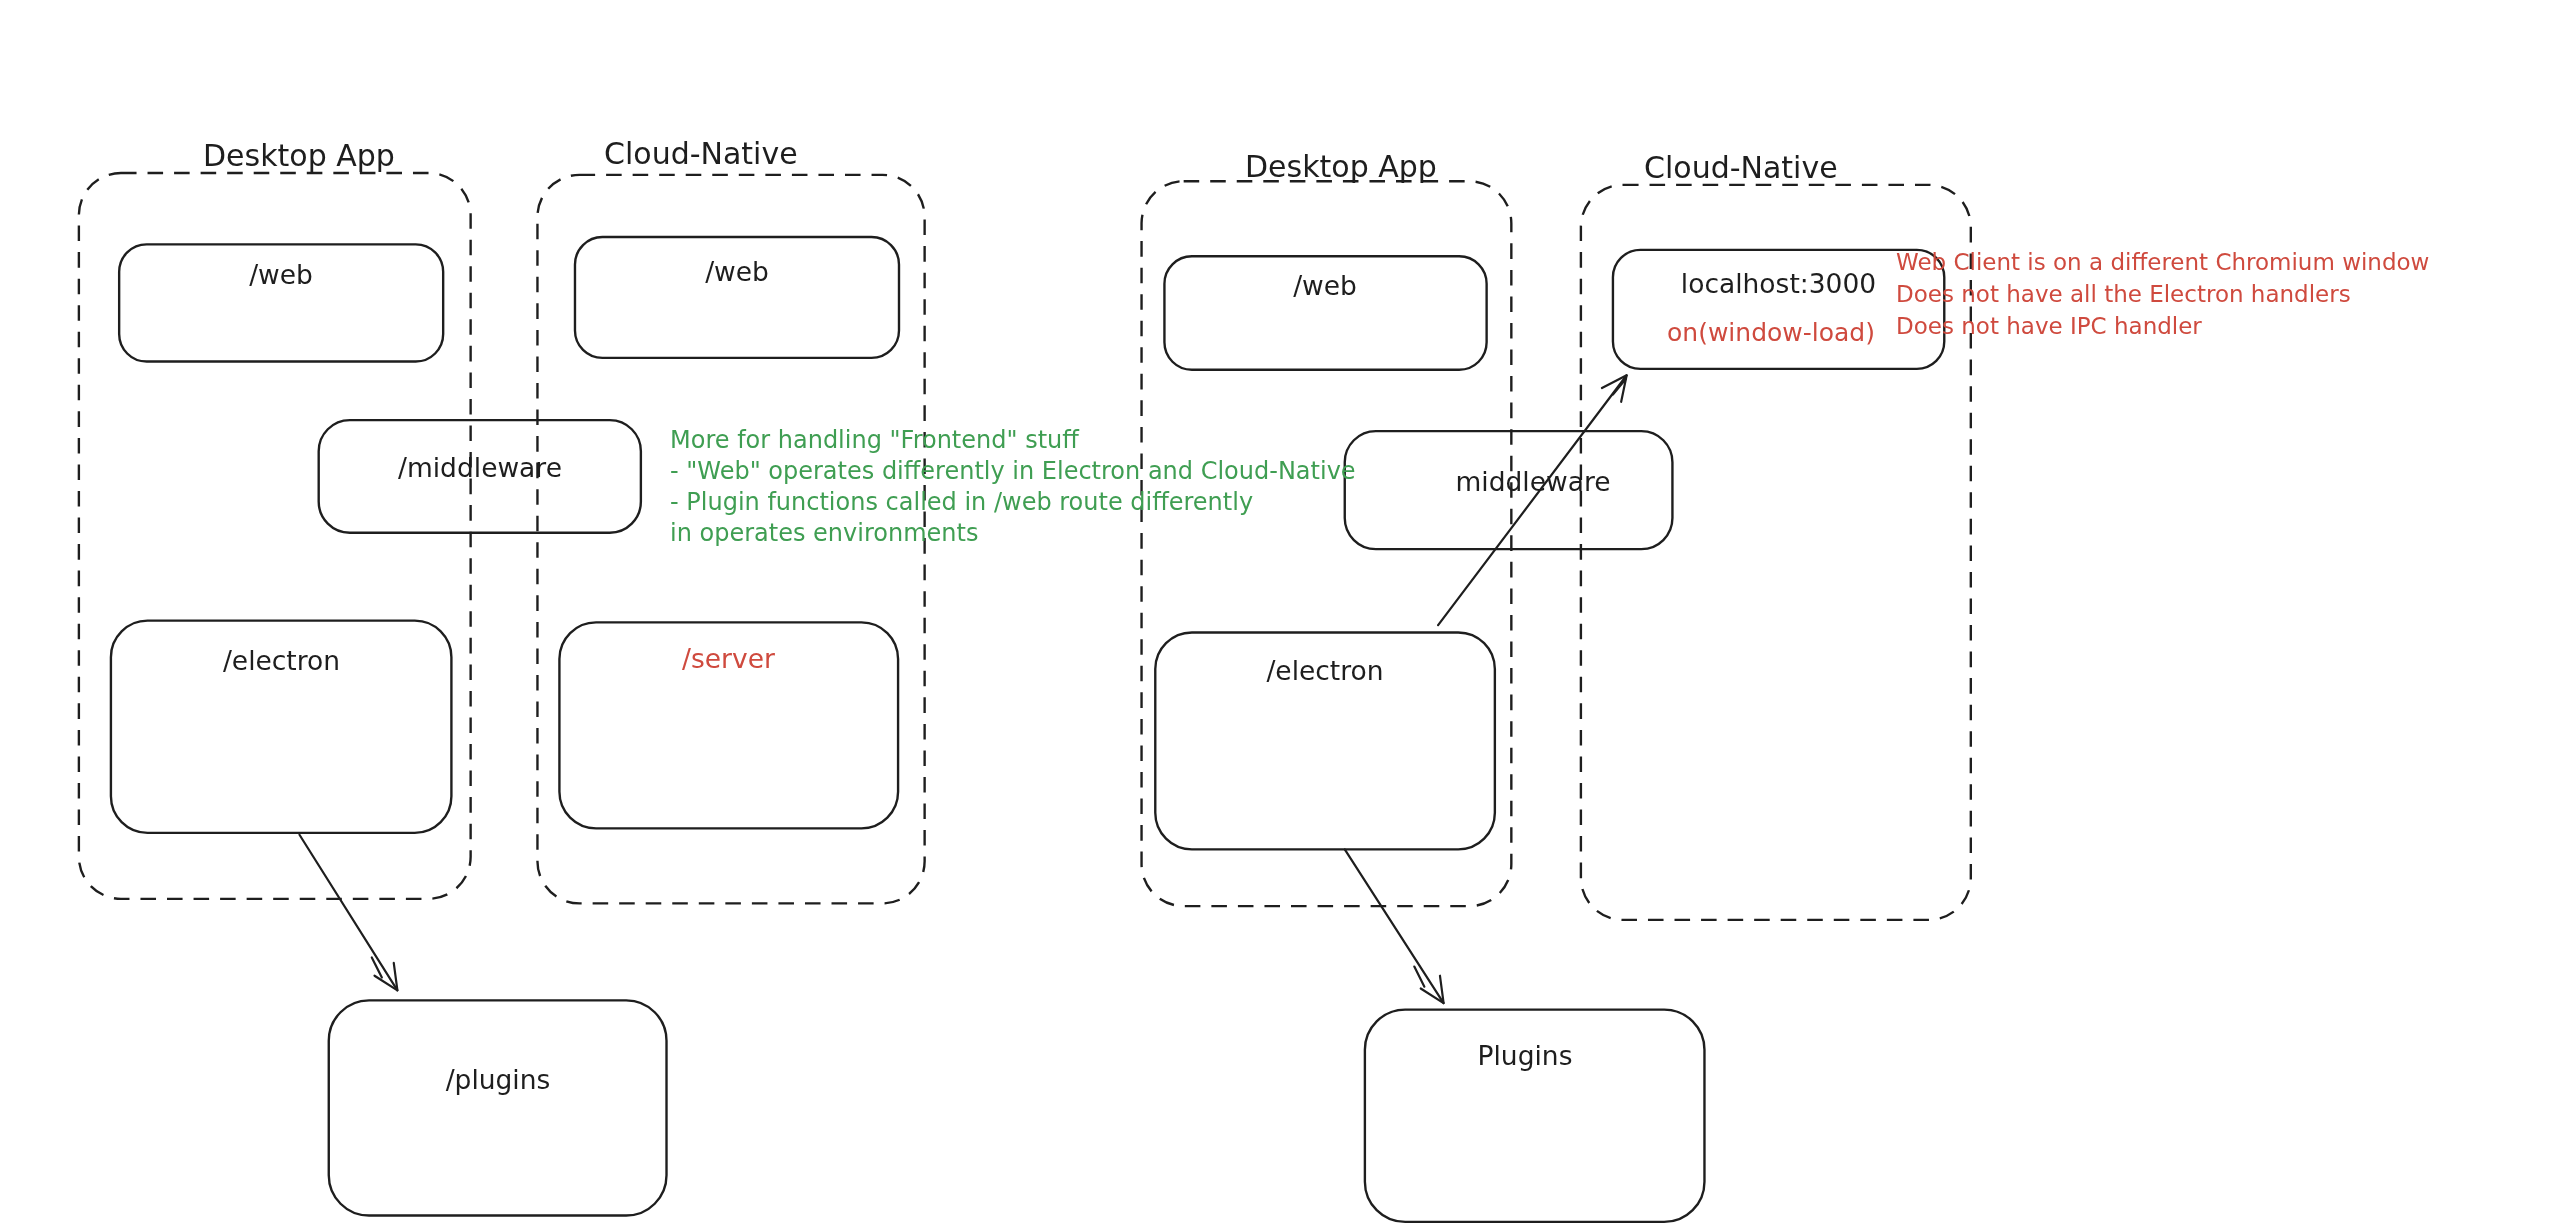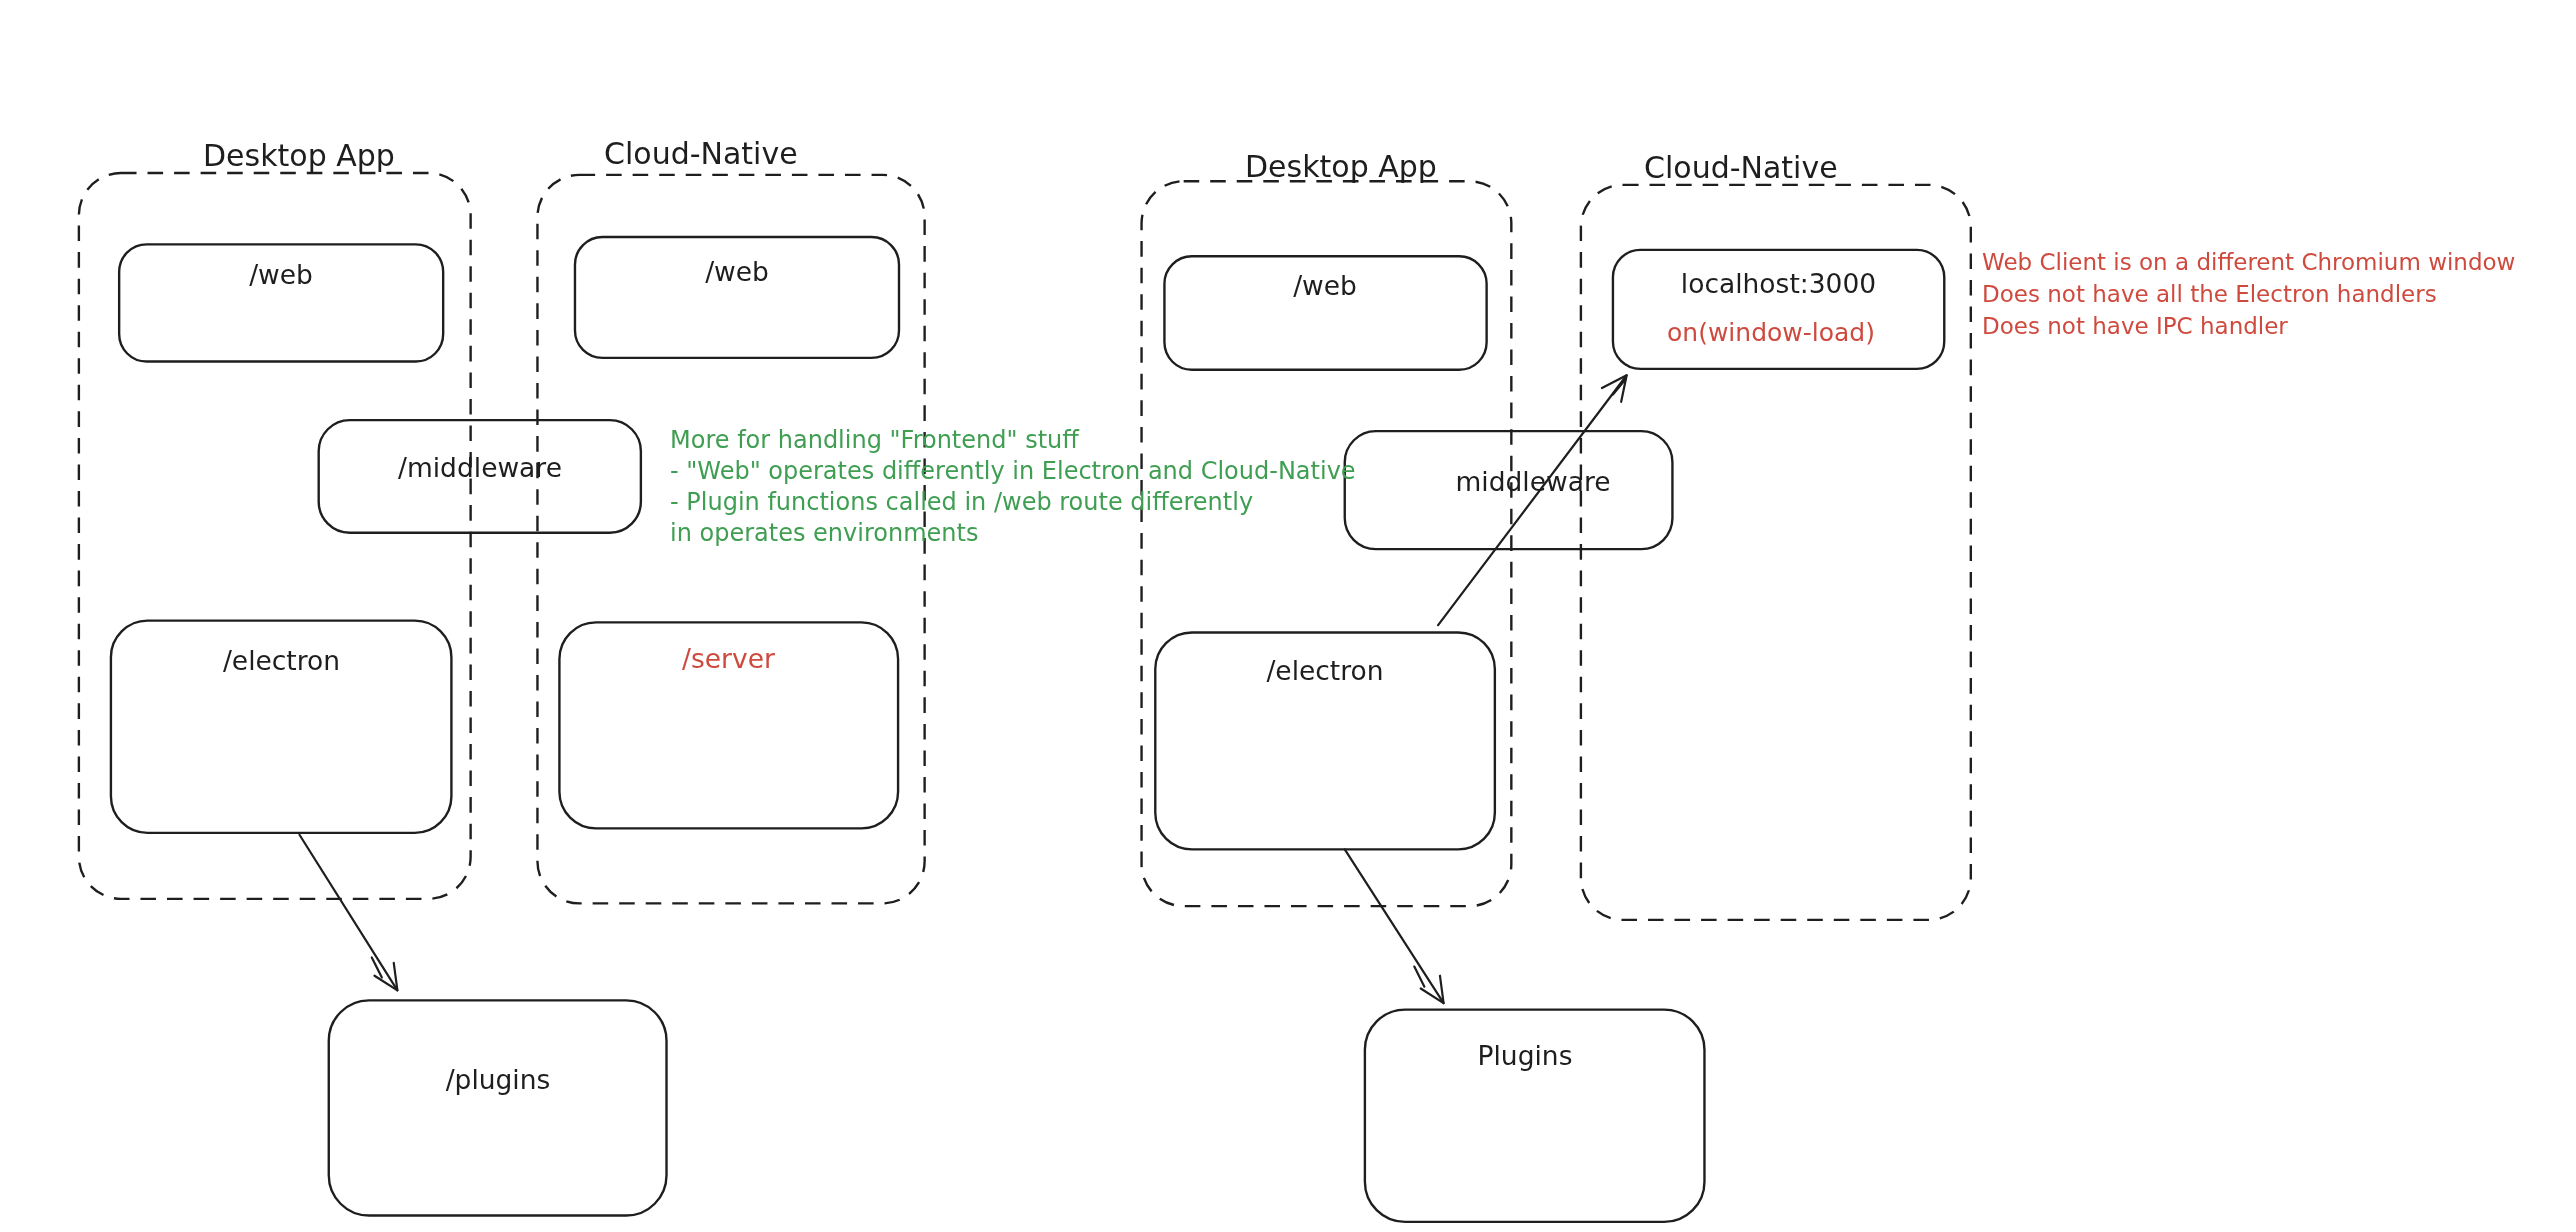--- a/index.html
+++ b/index.html
@@ -115,20 +115,20 @@
   <div class="t group-label" style="left:1245px; top:137px;">Desktop App</div>
   <div class="t group-label" style="left:1644px; top:138px;">Cloud-Native</div>
 
   <div class="t box-label" style="left:1164px; top:270px; width:322px;">/web</div>
   <div class="t box-label" style="left:1613px; top:268px; width:331px;">localhost:3000</div>
   <div class="t sub-label red" style="left:1667px; top:318px;">on(window-load)</div>
   <div class="t box-label" style="left:1345px; top:466px; width:376px;">middleware</div>
   <div class="t box-label" style="left:1155px; top:655px; width:340px;">/electron</div>
   <div class="t box-label" style="left:1365px; top:1040px; width:320px;">Plugins</div>
 
-  <div class="t note-red red" style="left:1982px; top:246px;">
+  <div class="t note-red red" style="left:1896px; top:246px;">
     <div>Web Client is on a different Chromium window</div>
     <div>Does not have all the Electron handlers</div>
     <div>Does not have IPC handler</div>
   </div>
 
 </div>
 
 
 </body></html>

